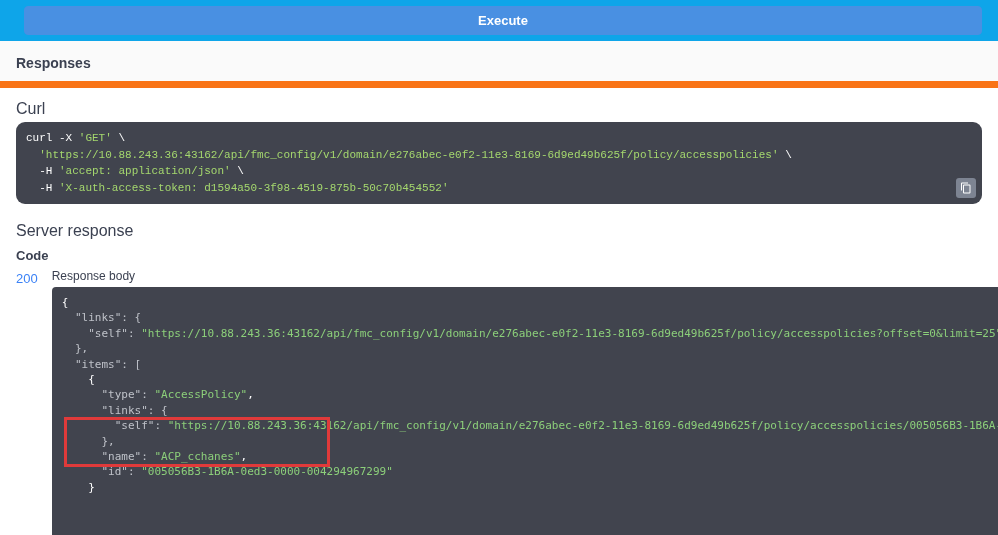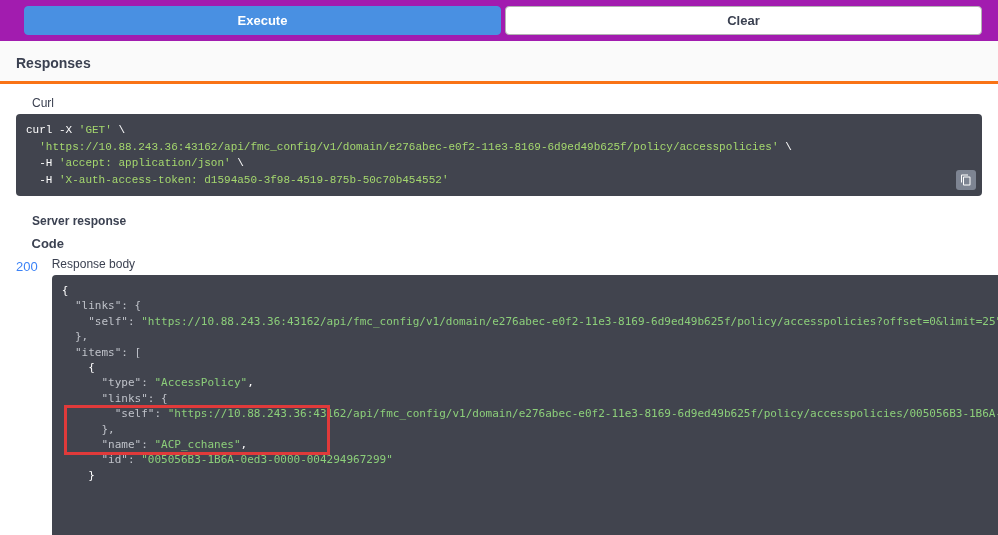--- a/index.html
+++ b/index.html
@@ -9,21 +9,21 @@
     font-size: 13px;
     color: #3b4151;
     background: #fff;
     width: 998px;
   }
   .container { padding: 0; }
   .button-row {
     display: flex;
     gap: 4px;
     padding: 6px 16px 6px 24px;
-    background: #a21caf;
+    background: #0ea5e9;
   }
   .btn {
     flex: 1;
     padding: 6px 0;
     font-size: 13px;
     font-weight: 700;
     border-radius: 4px;
     border: 1px solid #888;
     background: #fff;
     cursor: pointer;
@@ -37,34 +37,34 @@
   .btn-clear {
     background: #fff;
     color: #3b4151;
     border-color: #b2b2b2;
   }
   .responses-header {
     padding: 14px 16px 10px 16px;
     font-size: 14px;
     font-weight: 700;
     color: #3b4151;
-    border-bottom: 3px solid #f97316;
+    border-bottom: 7px solid #f97316;
     background: #fafafa;
   }
   .section { padding: 6px 16px 0 16px; }
   .sec-label {
-    font-size: 12px;
+    font-size: 16px;
     color: #3b4151;
-    margin: 6px 0 4px 16px;
+    margin: 6px 0 4px 0;
   }
   .codebox {
     position: relative;
     background: #41444e;
     color: #fff;
-    border-radius: 4px;
+    border-radius: 9px;
     padding: 8px 10px;
     font-family: "Menlo", "Consolas", "Courier New", monospace;
     font-size: 11px;
     line-height: 1.5;
     white-space: pre;
     overflow-x: auto;
   }
   .copy-icon {
     position: absolute;
     right: 6px;
@@ -81,21 +81,21 @@
   .copy-icon svg { width: 12px; height: 12px; fill: #fff; }
   .tok-str { color: #a5d86e; }
   .tok-method { color: #a5d86e; }
   .tok-key { color: #fff; }
   .srv-row {
     display: flex;
     align-items: flex-start;
     padding: 4px 16px 0 16px;
     gap: 32px;
   }
-  .srv-code-col { width: 48px; font-weight: 700; font-size: 13px; text-align: right; }
+  .srv-code-col { width: 48px; font-weight: 700; font-size: 13px; }
   .srv-details-col { flex: 1; font-size: 13px; }
   .body-row {
     display: flex;
     align-items: flex-start;
     padding: 6px 16px 6px 16px;
     gap: 14px;
   }
   .body-code-col { width: 48px; font-size: 13px; color: #3b82f6; padding-top: 2px; }
   .body-content-col { flex: 1; }
   .sub-label { font-size: 12px; color: #3b4151; margin-bottom: 4px; }
@@ -119,40 +119,39 @@
   .json-box .tok-str2 { color: #8ccf7a; }
   .json-box .tok-brace { color: #fff; }
 </style>
 </head>
 <body>
 
 <div class="container">
 
   <div class="button-row">
     <button class="btn btn-execute">Execute</button>
-    <button class="btn btn-clear">Clear</button>
   </div>
 
   <div class="responses-header">Responses</div>
 
   <div class="section">
     <div class="sec-label">Curl</div>
     <div class="codebox"><span>curl -X </span><span class="tok-method">'GET'</span><span> \</span>
   <span class="tok-str">'https://10.88.243.36:43162/api/fmc_config/v1/domain/e276abec-e0f2-11e3-8169-6d9ed49b625f/policy/accesspolicies'</span><span> \</span>
   <span>-H </span><span class="tok-str">'accept: application/json'</span><span> \</span>
   <span>-H </span><span class="tok-str">'X-auth-access-token: d1594a50-3f98-4519-875b-50c70b454552'</span><div class="copy-icon"><svg viewBox="0 0 24 24">
             <path d="M16 1H4a2 2 0 0 0-2 2v14h2V3h12V1zm3 4H8a2 2 0 0 0-2 2v14a2 2 0 0 0 2 2h11a2 2 0 0 0 2-2V7a2 2 0 0 0-2-2zm0 16H8V7h11v14z"></path>
           </svg></div></div>
   </div>
 
   <div class="section">
   </div>
 
   <div class="section">
-    <div class="sec-label" style="font-weight:700;">Server response</div>
+    <div class="sec-label" style="font-weight:400;">Server response</div>
   </div>
 
   <div class="srv-row">
     <div class="srv-code-col">Code</div>
   </div>
 
   <div class="body-row">
     <div class="body-code-col">200</div>
     <div class="body-content-col">
       <div class="sub-label">Response body</div>

